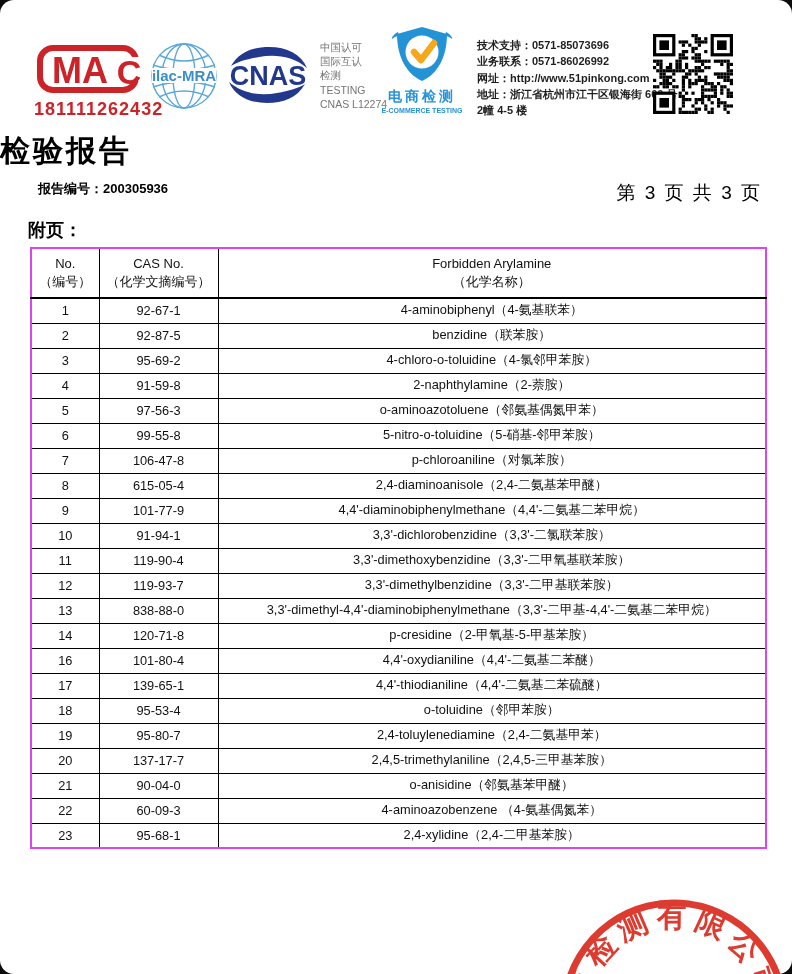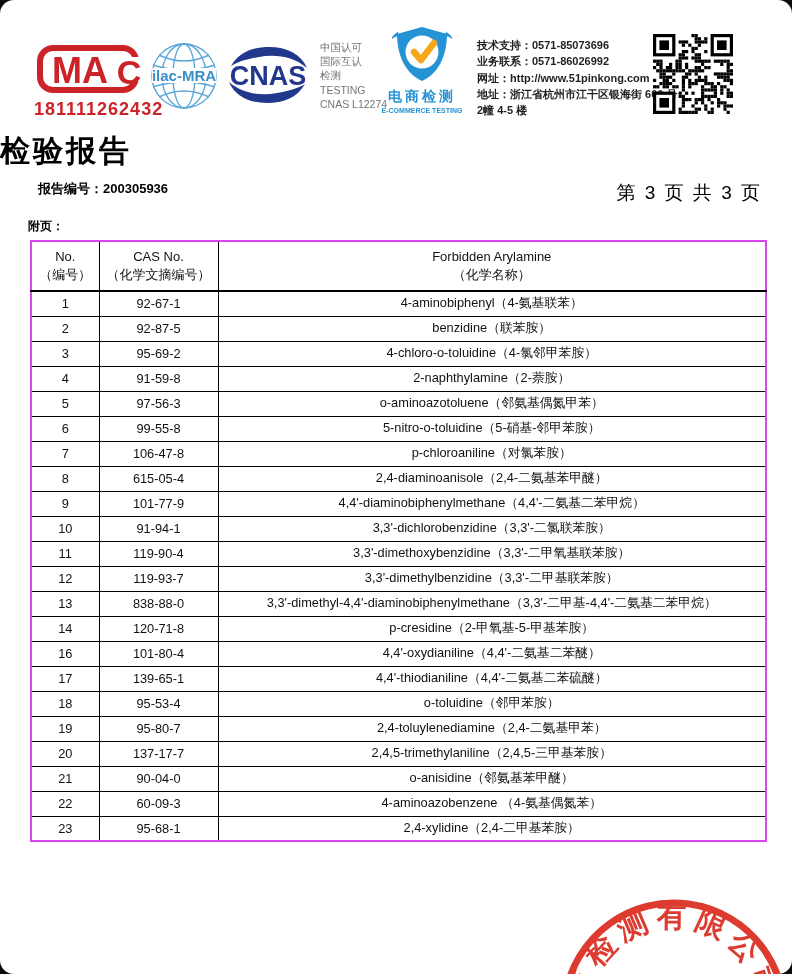--- a/index.html
+++ b/index.html
@@ -27,21 +27,21 @@
   .ec-cn { color:#2493d6; font-size:14px; font-weight:bold; letter-spacing:3px; margin-top:1px; white-space:nowrap; }
   .ec-en { color:#2493d6; font-size:7px; font-weight:bold; margin-top:1px; white-space:nowrap; }
   .contact-block { position:absolute; left:477px; top:37px; color:#1f1f1f; font-size:11px; font-weight:bold; line-height:16.3px; white-space:nowrap; }
   .qr-block { position:absolute; left:653px; top:34px; width:80px; height:80px; }
   
   .title { text-align:left; font-size:30px; font-weight:bold; letter-spacing:3px; color:#000; margin-top:1px; }
   .meta { display:flex; justify-content:space-between; align-items:flex-start; padding:0 30px; margin-top:8px;gap:28px; }
   .report-no { font-size:13px; font-weight:bold; color:#000; margin-left:8px; }
   .report-no .num { font-weight:bold; }
   .page-info { font-size:19px; color:#000; letter-spacing:2px; }
-  .attach-label { font-size:12px; font-weight:bold; color:#000; margin:12px 0 5px 28px; }
+  .attach-label { font-size:18px; font-weight:bold; color:#000; margin:12px 0 5px 28px; }
   
   table.chem { border-collapse:collapse; margin-left:30px; width:735px; table-layout:fixed; }
   table.chem th, table.chem td { border:1px solid #000; text-align:center; vertical-align:middle; color:#111; }
   table.chem { border:2px solid #d946ef; }
   table.chem thead tr { height:50px; }
   table.chem thead th { border-bottom:2px solid #000; font-size:13px; font-weight:normal; line-height:18px; }
   table.chem tbody tr { height:25px; }
   table.chem td { font-size:12.8px; }
   col.c1 { width:68px; } col.c2 { width:119px; } col.c3 { width:548px; }
   

